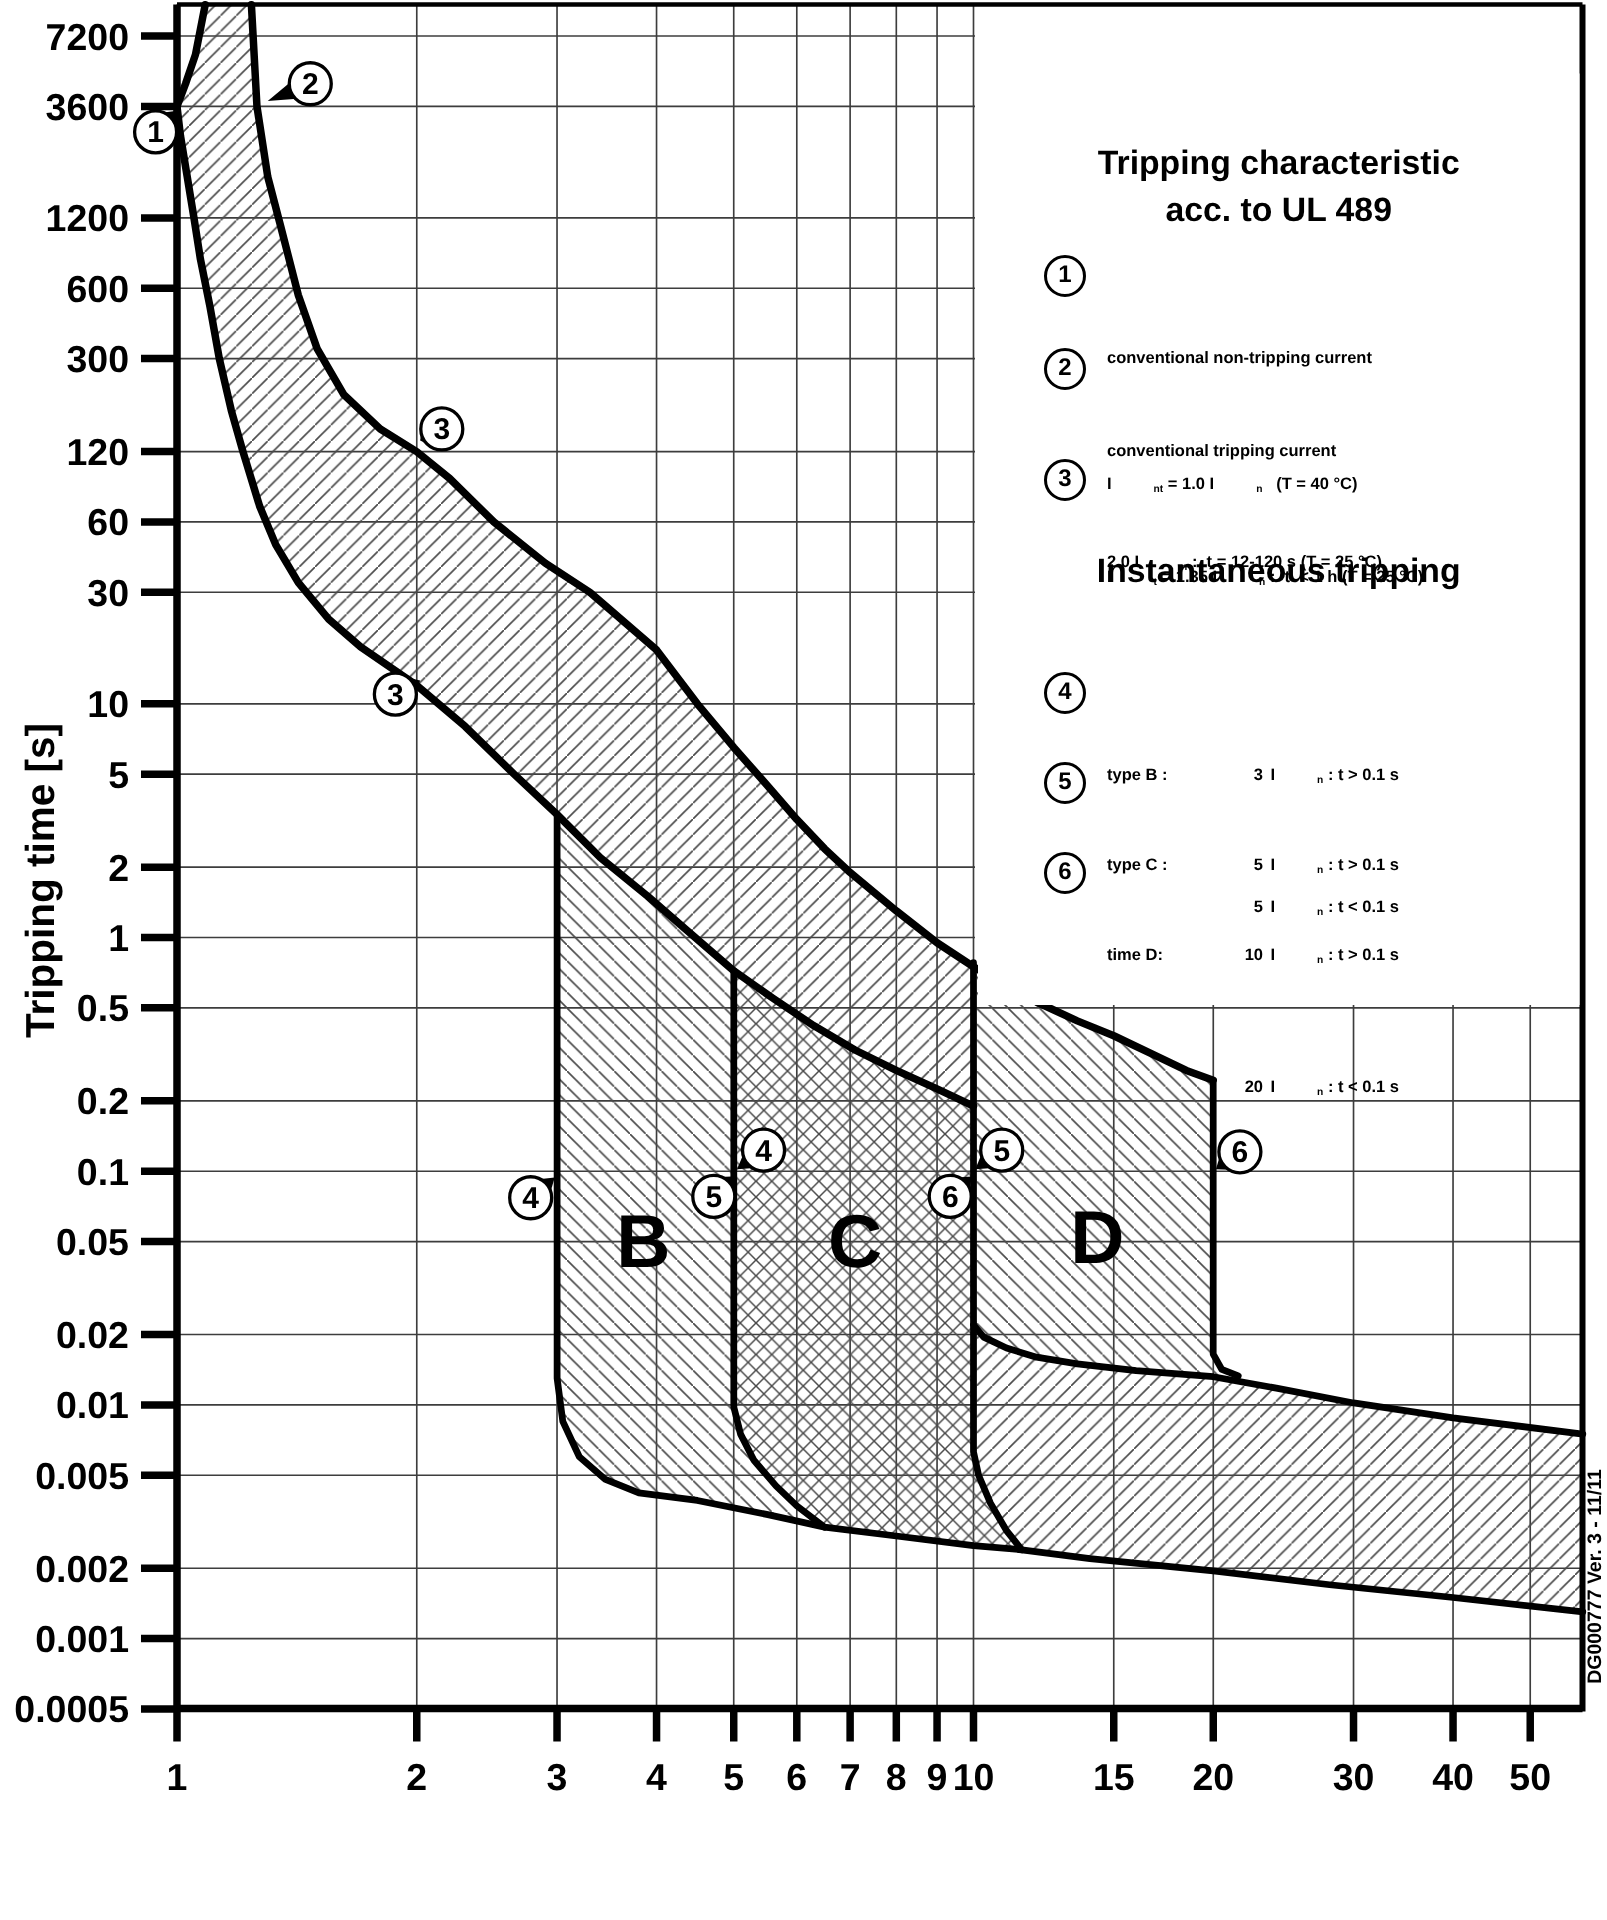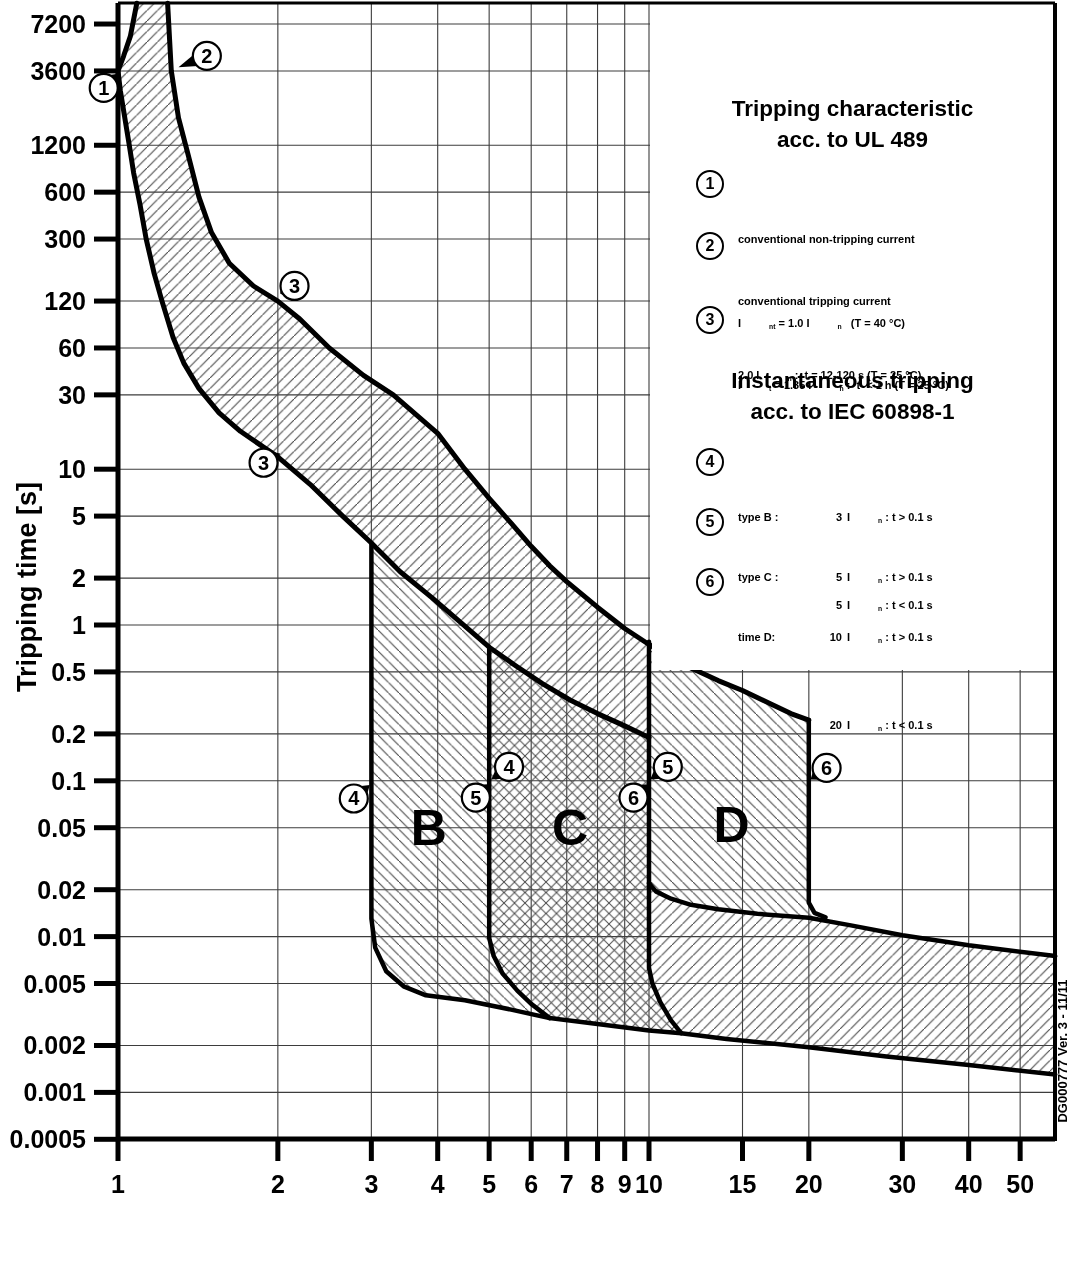--- a/index.html
+++ b/index.html
@@ -267,21 +267,20 @@
 
     <div class="lg-row" style="top:256px">
       <div class="lg-circle">3</div>
       <div class="lg-text">
         <div><span>2.0 I</span><span class="sub">n</span><span> :  t = 12-120 s (T = 25 °C)</span></div>
       </div>
     </div>
 
     <div class="lg-title" style="top:316px">
       <div>Instantaneous tripping</div>
-      <div>acc. to IEC 60898-1</div>
     </div>
 
     <div class="lg-row" style="top:398px">
       <div class="lg-circle">4</div>
       <div class="lg-text">
         <div><span class="tlabel">type B :</span><span class="qn">3</span><span>I</span><span class="sub">n</span><span> : t &gt; 0.1 s</span></div>
         <div><span class="tlabel"></span><span class="qn">5</span><span>I</span><span class="sub">n</span><span> : t &lt; 0.1 s</span></div>
       </div>
     </div>
 

